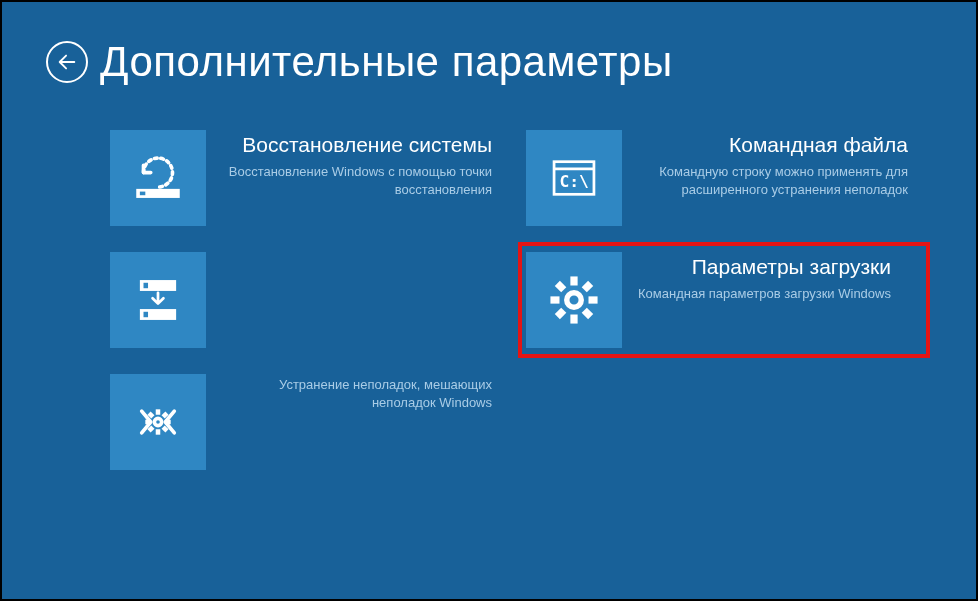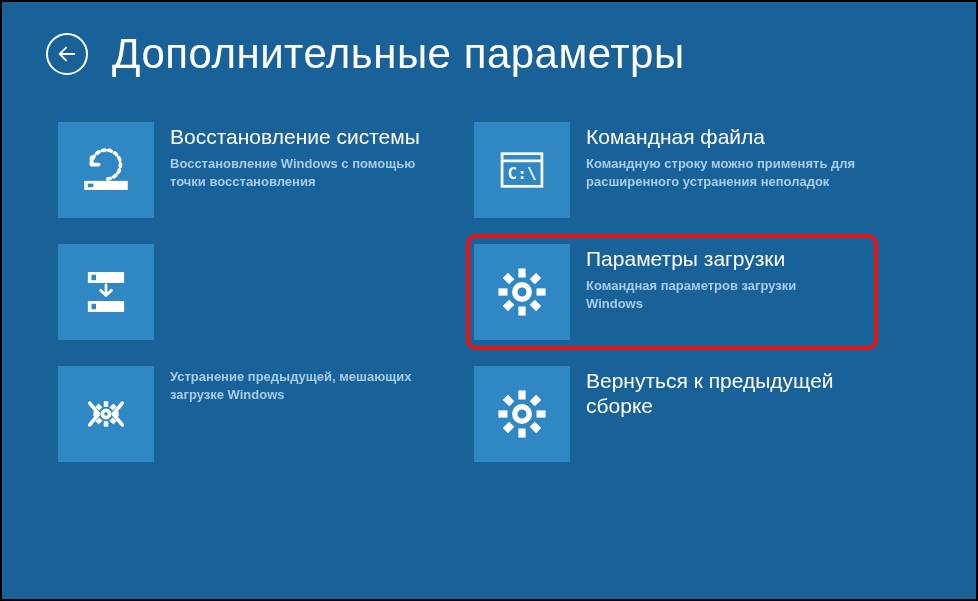--- a/index.html
+++ b/index.html
@@ -8,73 +8,75 @@
     background: #186199;
     font-family: "Segoe UI Light", "Segoe UI", Arial, sans-serif;
     color: #fff;
     border: 2px solid #000;
     position: relative;
   }
   .header {
     display: flex;
     align-items: center;
     padding: 28px 0 0 44px;
-    gap: 24px;
+    gap: 12px;
+    margin-top: 8px;
   }
   .back-btn {
     width: 42px; height: 42px;
     border: 2px solid #fff;
     border-radius: 50%;
     display: flex; align-items: center; justify-content: center;
     cursor: pointer;
     flex-shrink: 0;
   }
   .back-btn svg { width: 22px; height: 22px; }
   .page-title {
     font-size: 42px;
     font-weight: 300;
     letter-spacing: 0.5px;
   }
   .grid {
-    padding: 40px 0 0 52px;
+    padding: 40px 0 0 104px;
     display: grid;
     grid-template-columns: 400px 400px;
     column-gap: 16px;
     row-gap: 18px;
+    text-align: right;
   }
   .tile {
     display: flex;
     gap: 16px;
     cursor: pointer;
     padding: 4px;
     position: relative;
   }
   .tile.highlight {
     border: 4px solid #e41414;
-    border-radius: 10px;
+    border-radius: 0;
     padding: 6px 8px 6px 4px;
     margin: -6px -8px -6px -4px;
   }
   .icon-box {
     width: 96px; height: 96px;
     background: #2f87c3;
     flex-shrink: 0;
     display: flex; align-items: center; justify-content: center;
   }
   .icon-box svg { width: 58px; height: 58px; }
   .tile-text { padding-top: 2px; max-width: 270px; }
   .tile-title {
     font-size: 21px;
     font-weight: 300;
     line-height: 1.2;
     margin-bottom: 6px;
   }
   .tile-desc {
     font-size: 13px;
-    font-weight: 700;
+    font-weight: 400;
     color: #a9cce6;
     line-height: 1.35;
   }
 </style>
 </head>
 <body>
 
 <div class="header">
   <div class="back-btn">
     <svg viewBox="0 0 24 24">
@@ -163,39 +165,18 @@
           <rect x="4" y="27" width="12" height="10"></rect>
           <rect x="48" y="27" width="12" height="10"></rect>
           <rect x="27" y="4" width="10" height="12" transform="rotate(45 32 32)"></rect>
           <rect x="27" y="48" width="10" height="12" transform="rotate(45 32 32)"></rect>
           <rect x="4" y="27" width="12" height="10" transform="rotate(45 32 32)"></rect>
           <rect x="48" y="27" width="12" height="10" transform="rotate(45 32 32)"></rect>
         </g>
       </svg>
     </div>
     <div class="tile-text">
-      <div class="tile-desc">Устранение предыдущей, мешающих загрузке Windows</div>
+      <div class="tile-desc">Устранение неполадок, мешающих неполадок Windows</div>
     </div>
   </div>
 
-  <div class="tile">
-    <div class="icon-box">
-      <svg viewBox="0 0 64 64">
-        <g fill="#fff">
-          <circle cx="32" cy="32" r="8" fill="#2f87c3" stroke="#fff" stroke-width="6"></circle>
-          <rect x="28" y="6" width="8" height="10"></rect>
-          <rect x="28" y="48" width="8" height="10"></rect>
-          <rect x="6" y="28" width="10" height="8"></rect>
-          <rect x="48" y="28" width="10" height="8"></rect>
-          <rect x="28" y="6" width="8" height="10" transform="rotate(45 32 32)"></rect>
-          <rect x="28" y="48" width="8" height="10" transform="rotate(45 32 32)"></rect>
-          <rect x="6" y="28" width="10" height="8" transform="rotate(45 32 32)"></rect>
-          <rect x="48" y="28" width="10" height="8" transform="rotate(45 32 32)"></rect>
-        </g>
-      </svg>
-    </div>
-    <div class="tile-text">
-      <div class="tile-title">Вернуться к предыдущей сборке</div>
-      <div class="tile-desc"></div>
-    </div>
-  </div>
 
 </div>
 
 </body></html>

